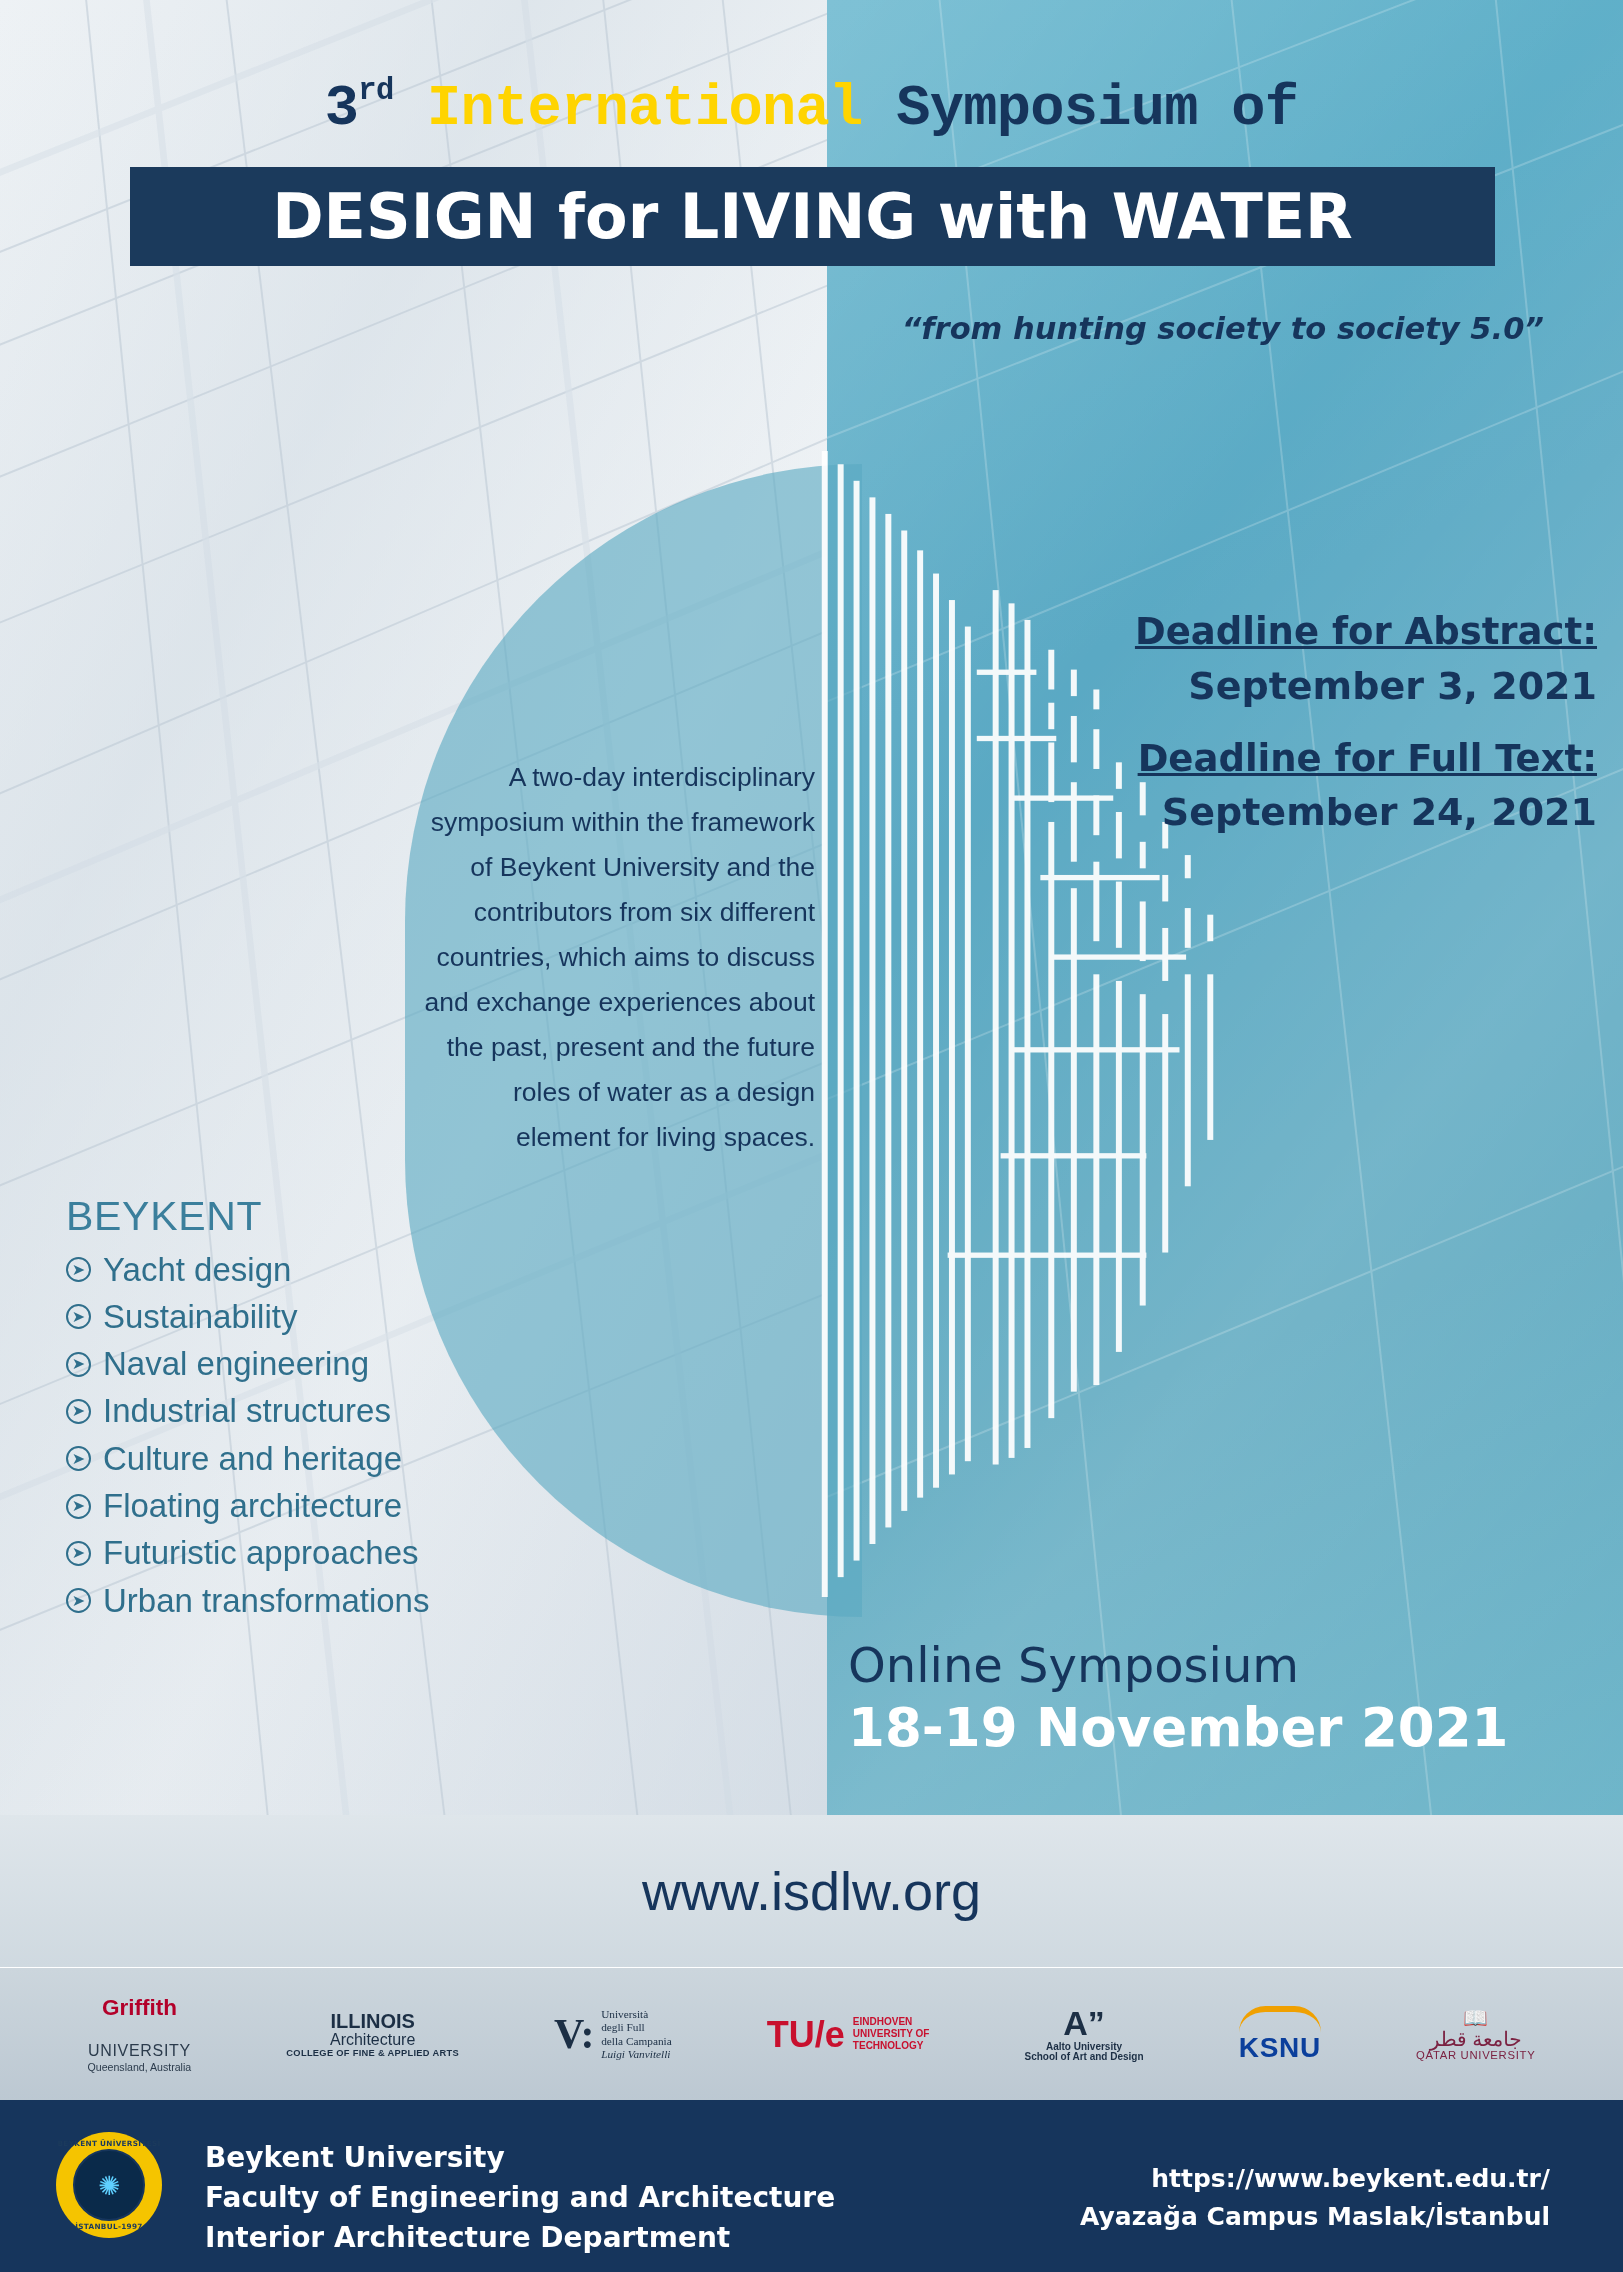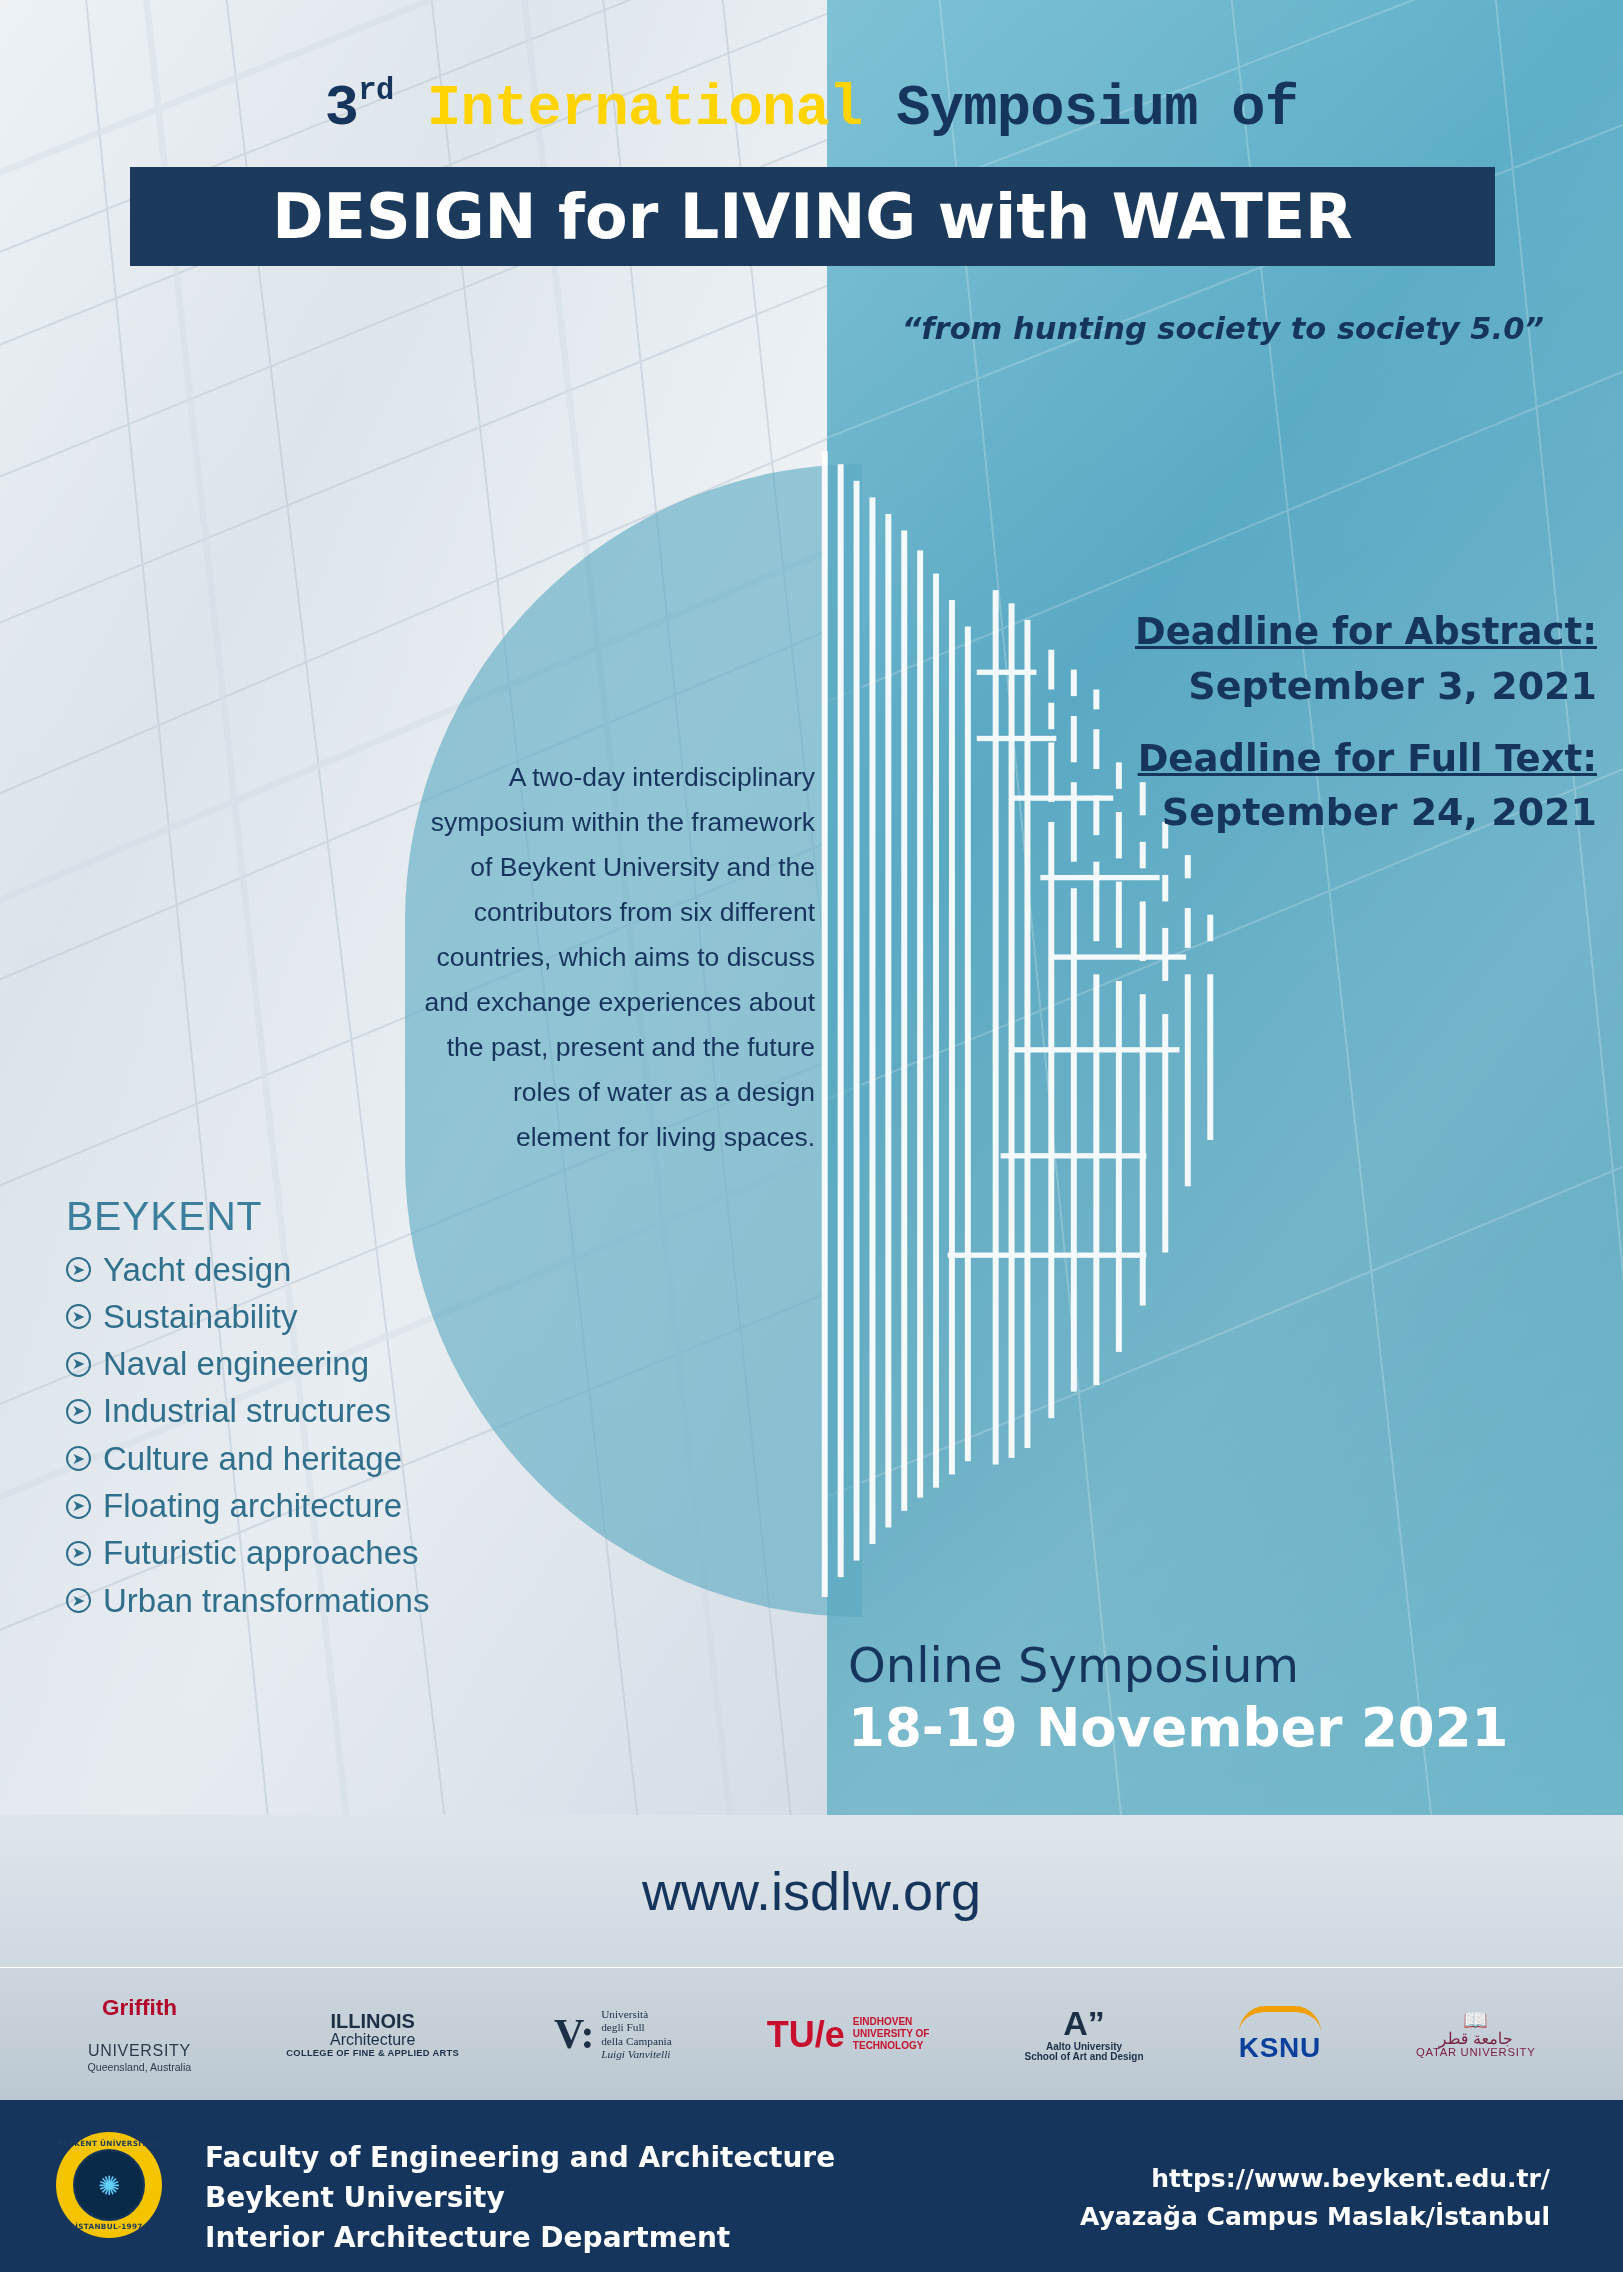--- a/index.html
+++ b/index.html
@@ -149,21 +149,21 @@
   .l-vanvitelli .v-txt { font-size: 11.3px; font-family: "Liberation Serif", serif; text-align: left; line-height: 1.18; }
   .l-tue { display: flex; align-items: center; gap: 8px; }
   .l-tue .tue-mark { font-size: 36px; font-weight: bold; color: #c8102e; font-family: "Liberation Sans", sans-serif; }
   .l-tue .tue-txt { font-size: 10px; font-weight: bold; color: #c8102e; text-align: left; line-height: 1.2; }
   .l-aalto .a1 { font-size: 34px; font-weight: bold; }
   .l-aalto .a2 { font-size: 10px; font-weight: bold; }
   .l-ksnu {
     font-size: 28px; font-weight: bold; color: #0b3f9c; letter-spacing: 0.7px;
     border-top: 6px solid #f0a000; border-radius: 26.5px 26.5px 0 0; padding-top: 21px;
   }
-  .l-qatar .q1 { font-size: 16px; color: #7b2242; }
+  .l-qatar .q1 { font-size: 20px; color: #7b2242; }
   .l-qatar .q2 { font-size: 11.3px; color: #7b2242; letter-spacing: 0.7px; }
 
   
   .footer {
     position: absolute; left: 0; top: 2100px; width: 1623px; height: 172px;
     background: #16355c; color: #ffffff;
     display: flex; align-items: center;
     font-family: "DejaVu Sans", sans-serif;
   }
   .seal {
@@ -424,22 +424,22 @@
 
   </div>
 
   <div class="footer">
     <div class="seal">
       <div class="seal-txt-top">BEYKENT ÜNİVERSİTESİ</div>
       <div class="seal-inner">✺</div>
       <div class="seal-txt-bot">İSTANBUL-1997</div>
     </div>
     <div class="footer-left">
+      <div>Beykent University</div>
       <div>Faculty of Engineering and Architecture</div>
-      <div>Beykent University</div>
       <div>Interior Architecture Department</div>
     </div>
     <div class="footer-right">
       <div>https://www.beykent.edu.tr/</div>
       <div>Ayazağa Campus Maslak/İstanbul</div>
     </div>
   </div>
 
 </div>
 

